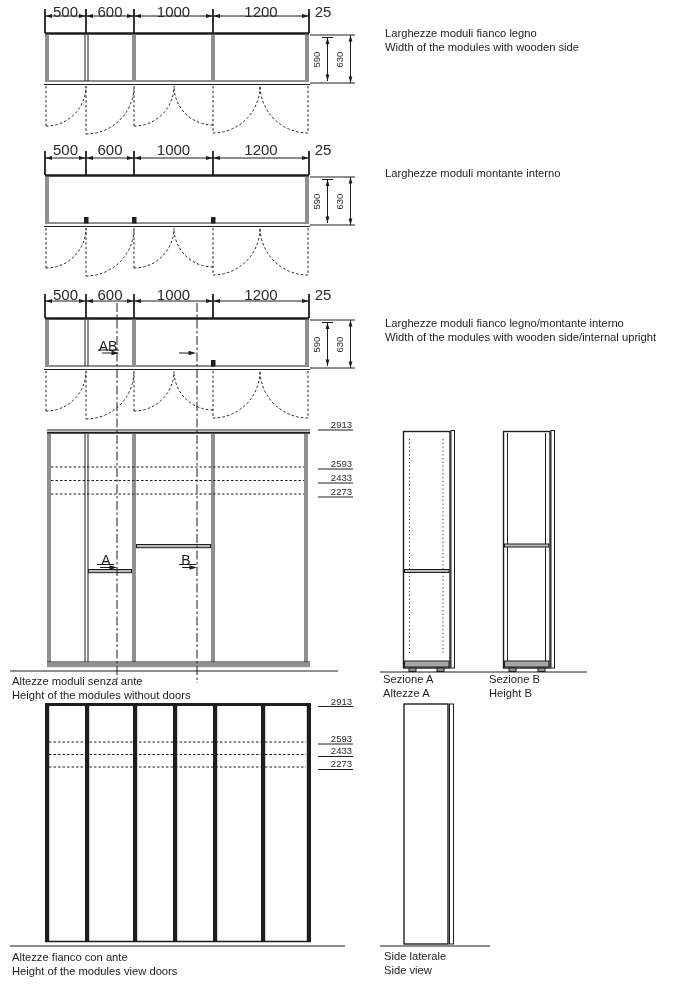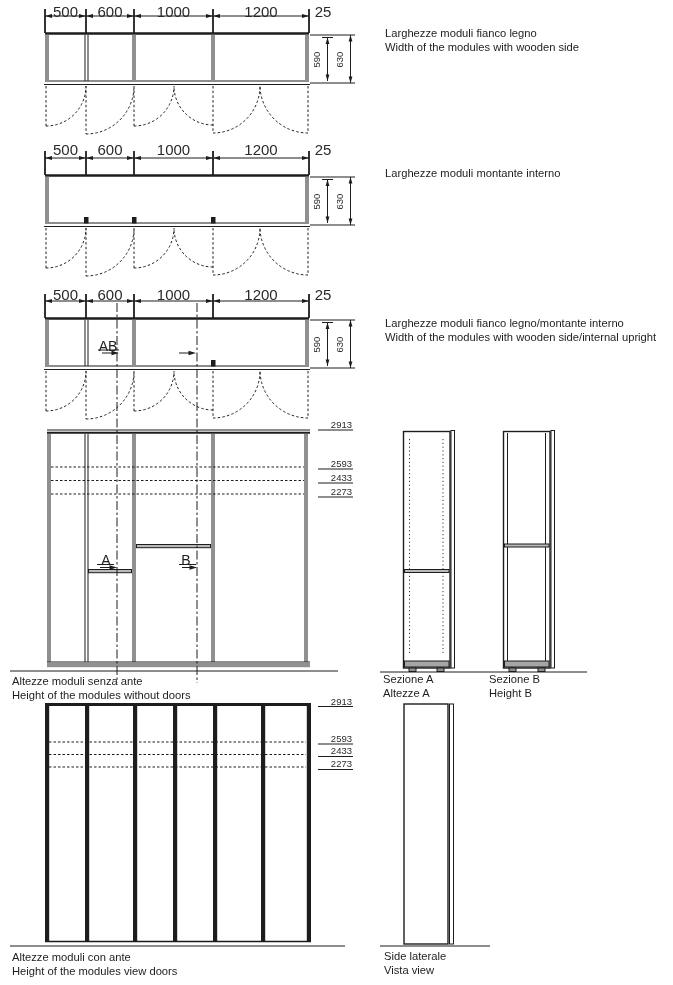--- a/index.html
+++ b/index.html
@@ -270,19 +270,19 @@
 
   <div class="lbl title" style="left:383px;top:673px">Sezione A</div>
   <div class="lbl title" style="left:383px;top:687px">Altezze A</div>
   <div class="lbl title" style="left:489px;top:673px">Sezione B</div>
   <div class="lbl title" style="left:489px;top:687px">Height B</div>
 
   <div class="lbl dimr" style="left:318px;top:696px;width:34px">2913</div>
   <div class="lbl dimr" style="left:318px;top:733px;width:34px">2593</div>
   <div class="lbl dimr" style="left:318px;top:745px;width:34px">2433</div>
   <div class="lbl dimr" style="left:318px;top:758px;width:34px">2273</div>
-  <div class="lbl title" style="left:12px;top:951px">Altezze moduli con ante</div>
+  <div class="lbl title" style="left:12px;top:951px">Altezze fianco con ante</div>
   <div class="lbl title" style="left:12px;top:965px">Height of the modules view doors</div>
 
   <div class="lbl title" style="left:384px;top:950px">Side laterale</div>
-  <div class="lbl title" style="left:384px;top:964px">Vista view</div>
+  <div class="lbl title" style="left:384px;top:964px">Side view</div>
 
 </div>
 
 </body></html>

